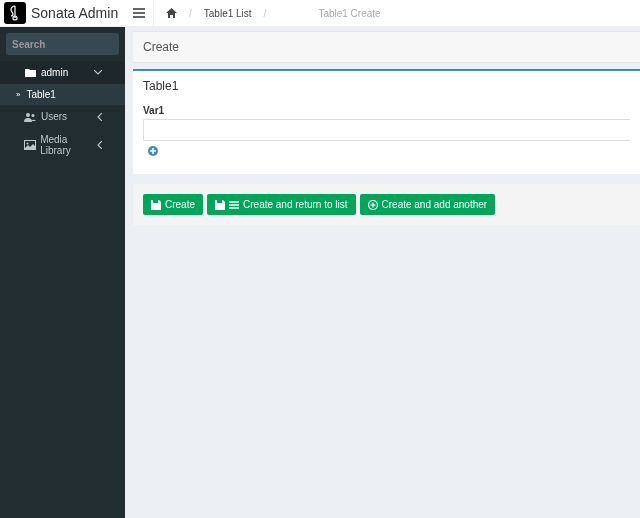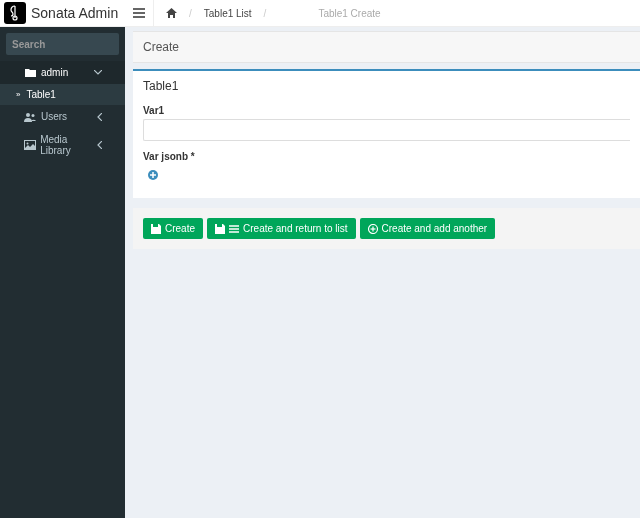--- a/index.html
+++ b/index.html
@@ -144,21 +144,20 @@
     </div>
 
     <div class="content">
       <div class="panel-header">Create</div>
 
       <div class="box">
         <div class="box-title">Table1</div>
         <div class="box-body">
           <label class="field-label">Var1</label>
           <input type="text" class="text-input" style="">
-          <label class="field-label" style="margin-top:10px;">Var jsonb *</label>
           <span class="add-btn">
             <svg width="12" height="12" viewBox="0 0 12 12">
                 <circle cx="6" cy="6" r="5" fill="#3c8dbc"></circle>
                 <line x1="6" y1="3" x2="6" y2="9" stroke="#fff" stroke-width="1.5"></line>
                 <line x1="3" y1="6" x2="9" y2="6" stroke="#fff" stroke-width="1.5"></line>
               </svg>
           </span>
         </div>
       </div>
 

